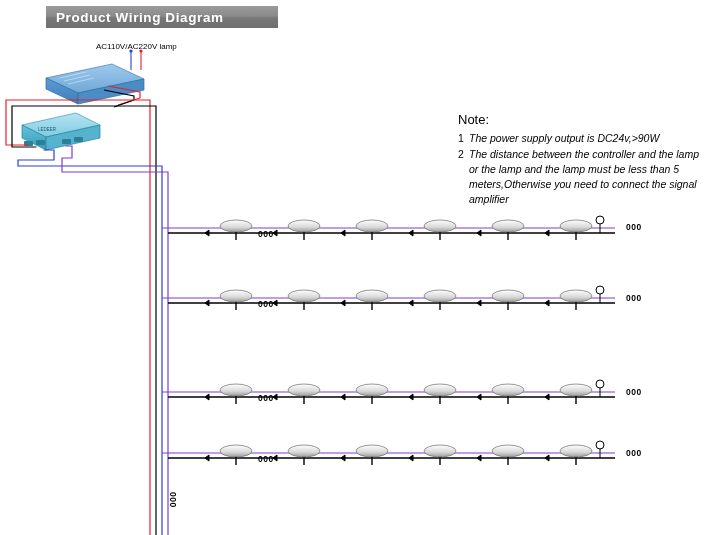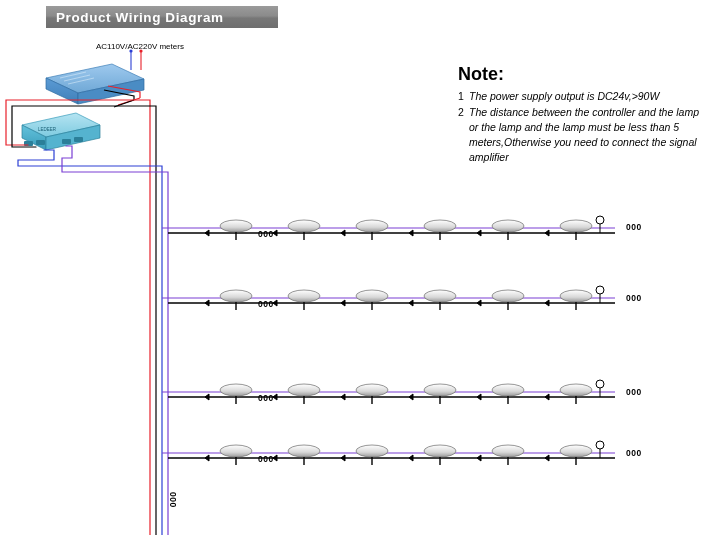--- a/index.html
+++ b/index.html
@@ -39,23 +39,24 @@
   }
 
   
   #note-block {
     position: absolute;
     left: 458px;
     top: 64px;
     width: 250px;
   }
   #note-title {
-    font-size: 18px;
-    font-weight: bold;
+    font-size: 13px;
+    font-weight: normal;
     margin-bottom: 4px;
+    margin-top: 48px;
   }
   .note-item {
     display: flex;
     font-size: 10.5px;
     line-height: 15px;
     margin-bottom: 1px;
   }
   .note-num {
     width: 11px;
     flex: 0 0 11px;
@@ -112,21 +113,21 @@
   <div class="note-item">
     <span class="note-num">1</span>
     <span class="note-text">The power supply output is DC24v,&gt;90W</span>
   </div>
   <div class="note-item">
     <span class="note-num">2</span>
     <span class="note-text">The distance between the controller and the lamp or the lamp and the lamp must be less than 5 meters,Otherwise you need to connect the signal amplifier</span>
   </div>
 </div>
 
-<div id="input-label">AC110V/AC220V meters</div>
+<div id="input-label">AC110V/AC220V lamp</div>
 
 <svg id="diagram-svg" viewBox="0 0 725 535" xmlns="http://www.w3.org/2000/svg">
   <defs>
     <linearGradient id="psTop" x1="0" y1="0" x2="0" y2="1">
       <stop offset="0%" stop-color="#9ec9ee"></stop>
       <stop offset="100%" stop-color="#6fa8d6"></stop>
     </linearGradient>
     <linearGradient id="psFront" x1="0" y1="0" x2="0" y2="1">
       <stop offset="0%" stop-color="#5b9bd5"></stop>
       <stop offset="100%" stop-color="#3f7fb8"></stop>

